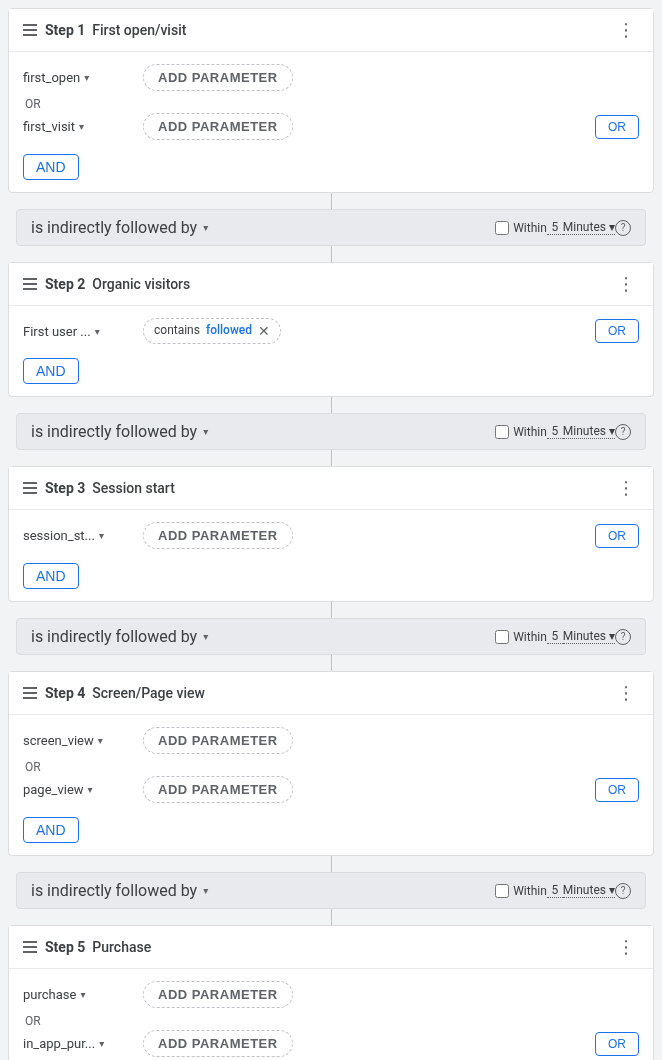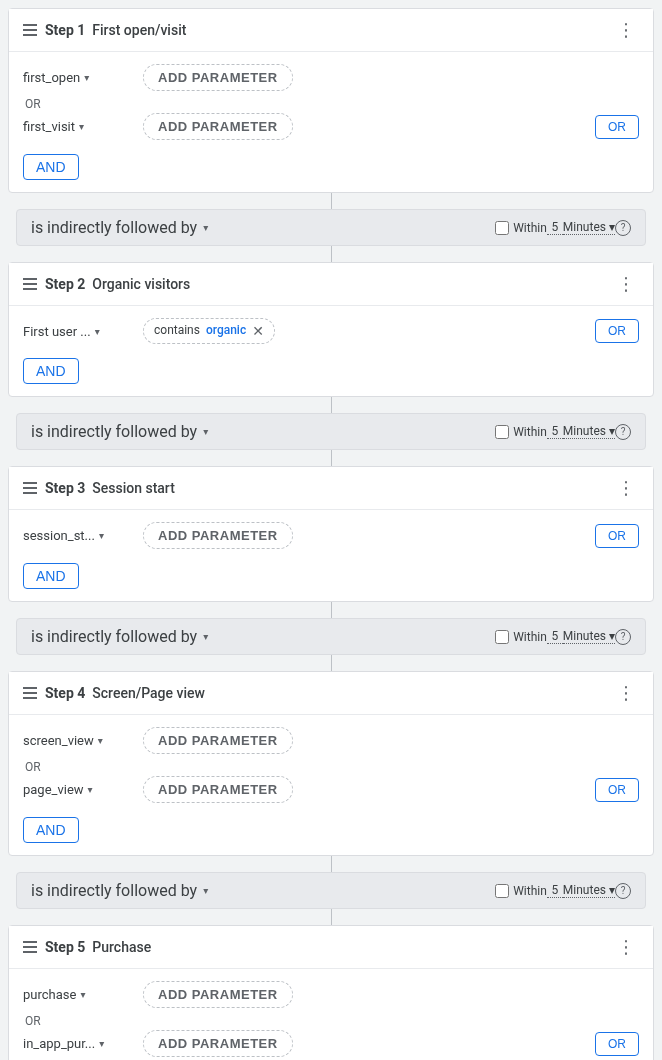--- a/index.html
+++ b/index.html
@@ -355,21 +355,21 @@
       <div class="more-icon">⋮</div>
     </div>
     <div class="step-body">
       <div class="event-row">
         <div class="event-dropdown">
           <span>First user ...</span>
           <span class="arrow-down">▾</span>
         </div>
         <div class="contains-tag">
           <span>contains</span>
-          <span class="contains-value">organic</span>
+          <span class="contains-value">followed</span>
           <span class="close-tag">✕</span>
         </div>
         <div class="event-row-right">
           <button class="or-btn">OR</button>
         </div>
       </div>
       <button class="and-btn">AND</button>
     </div>
   </div>
 

